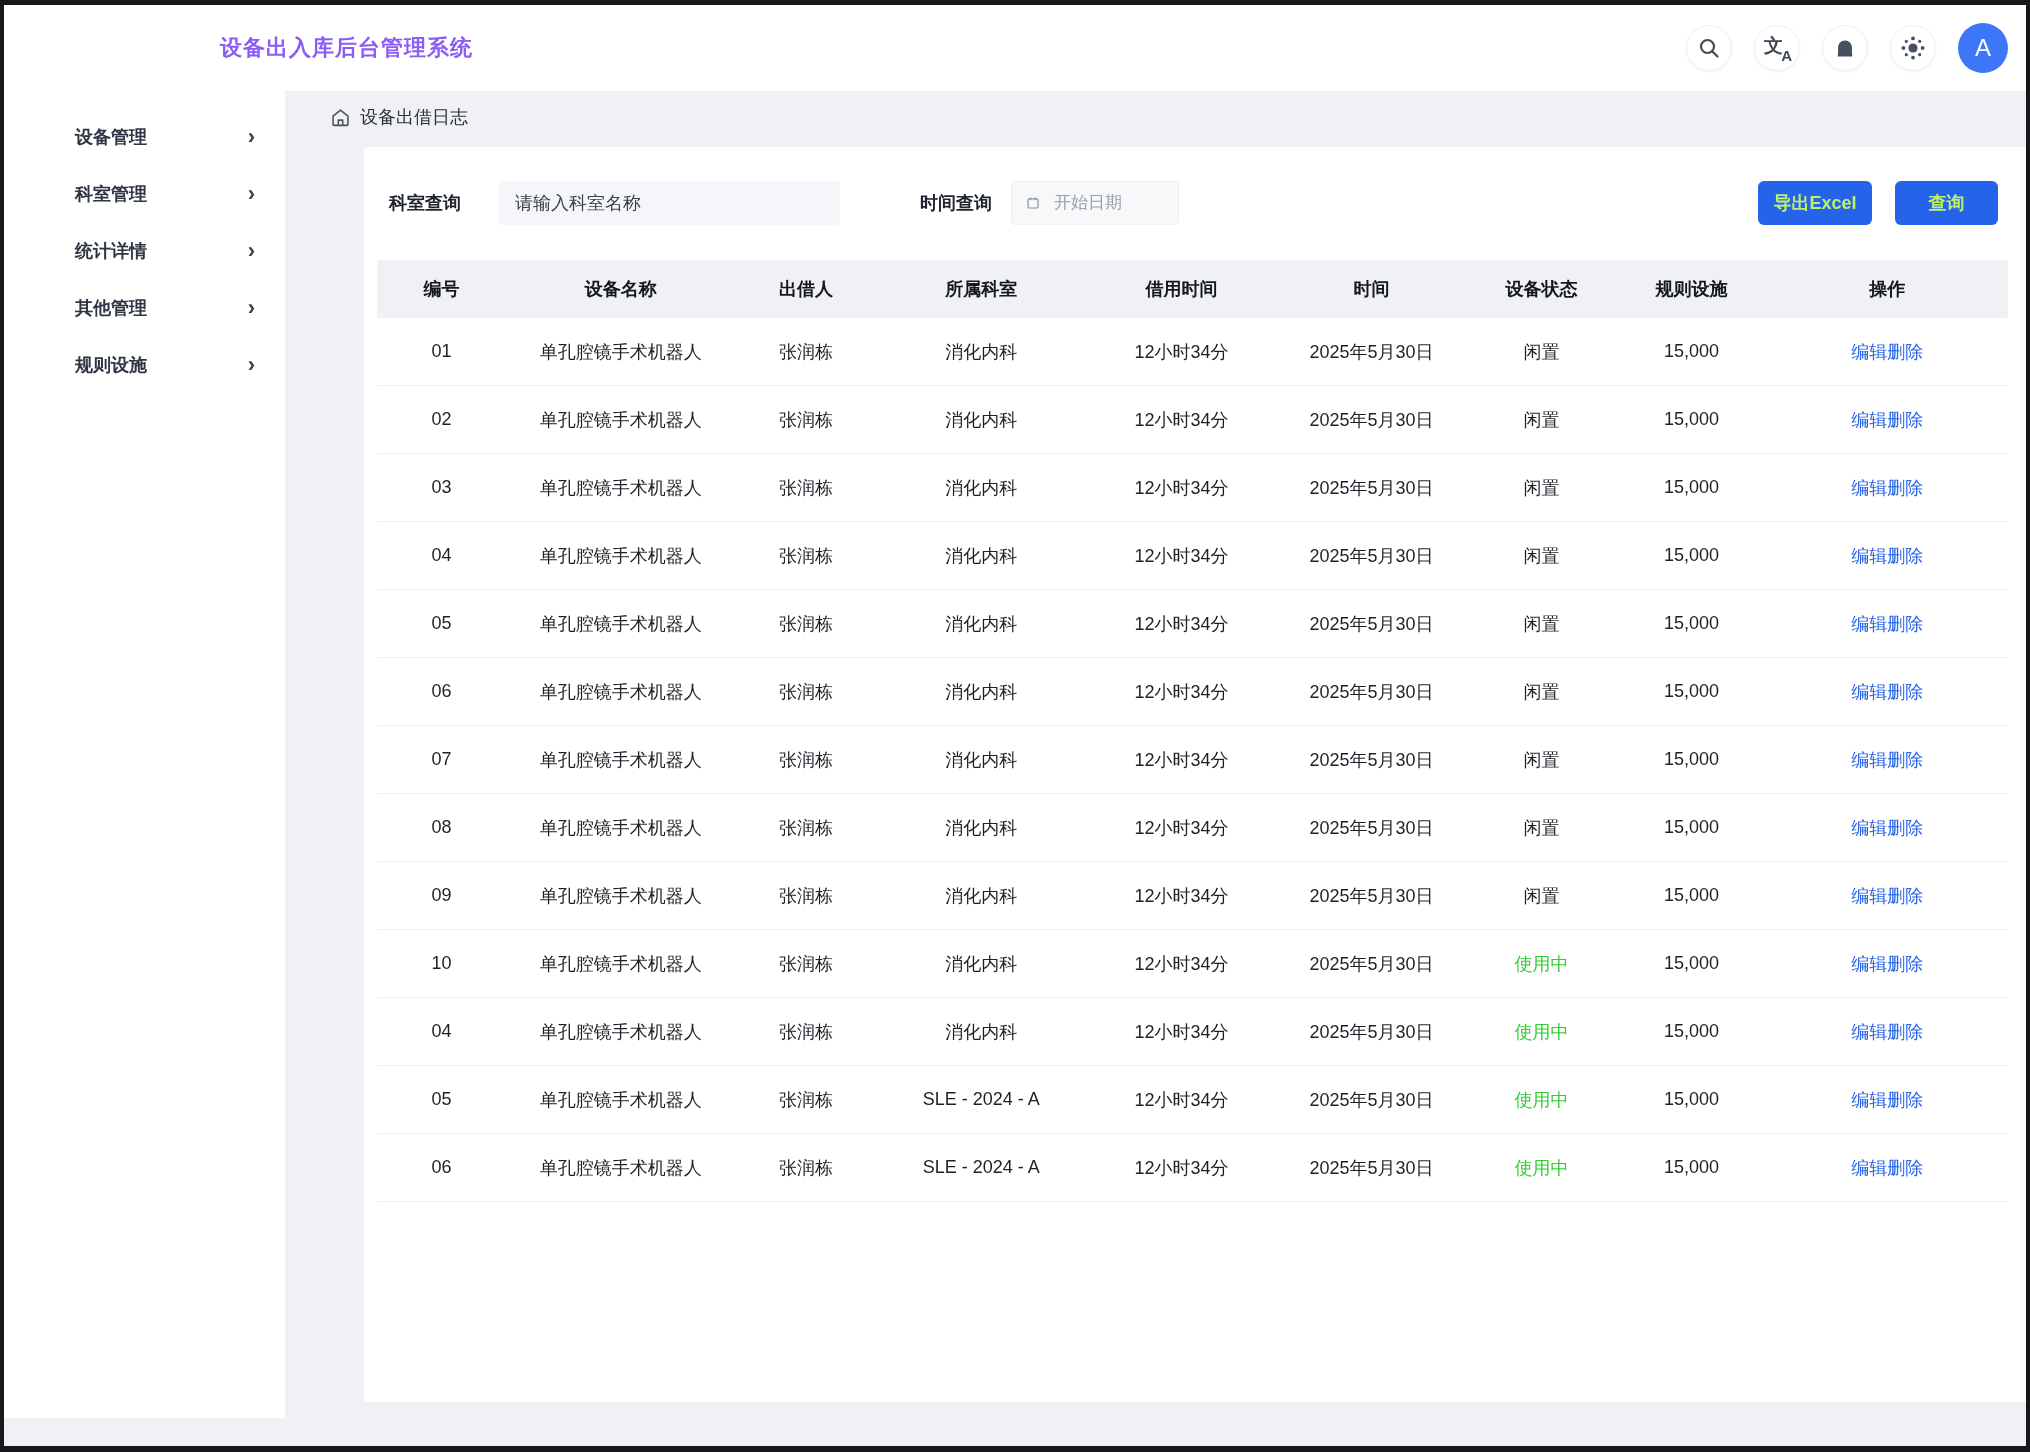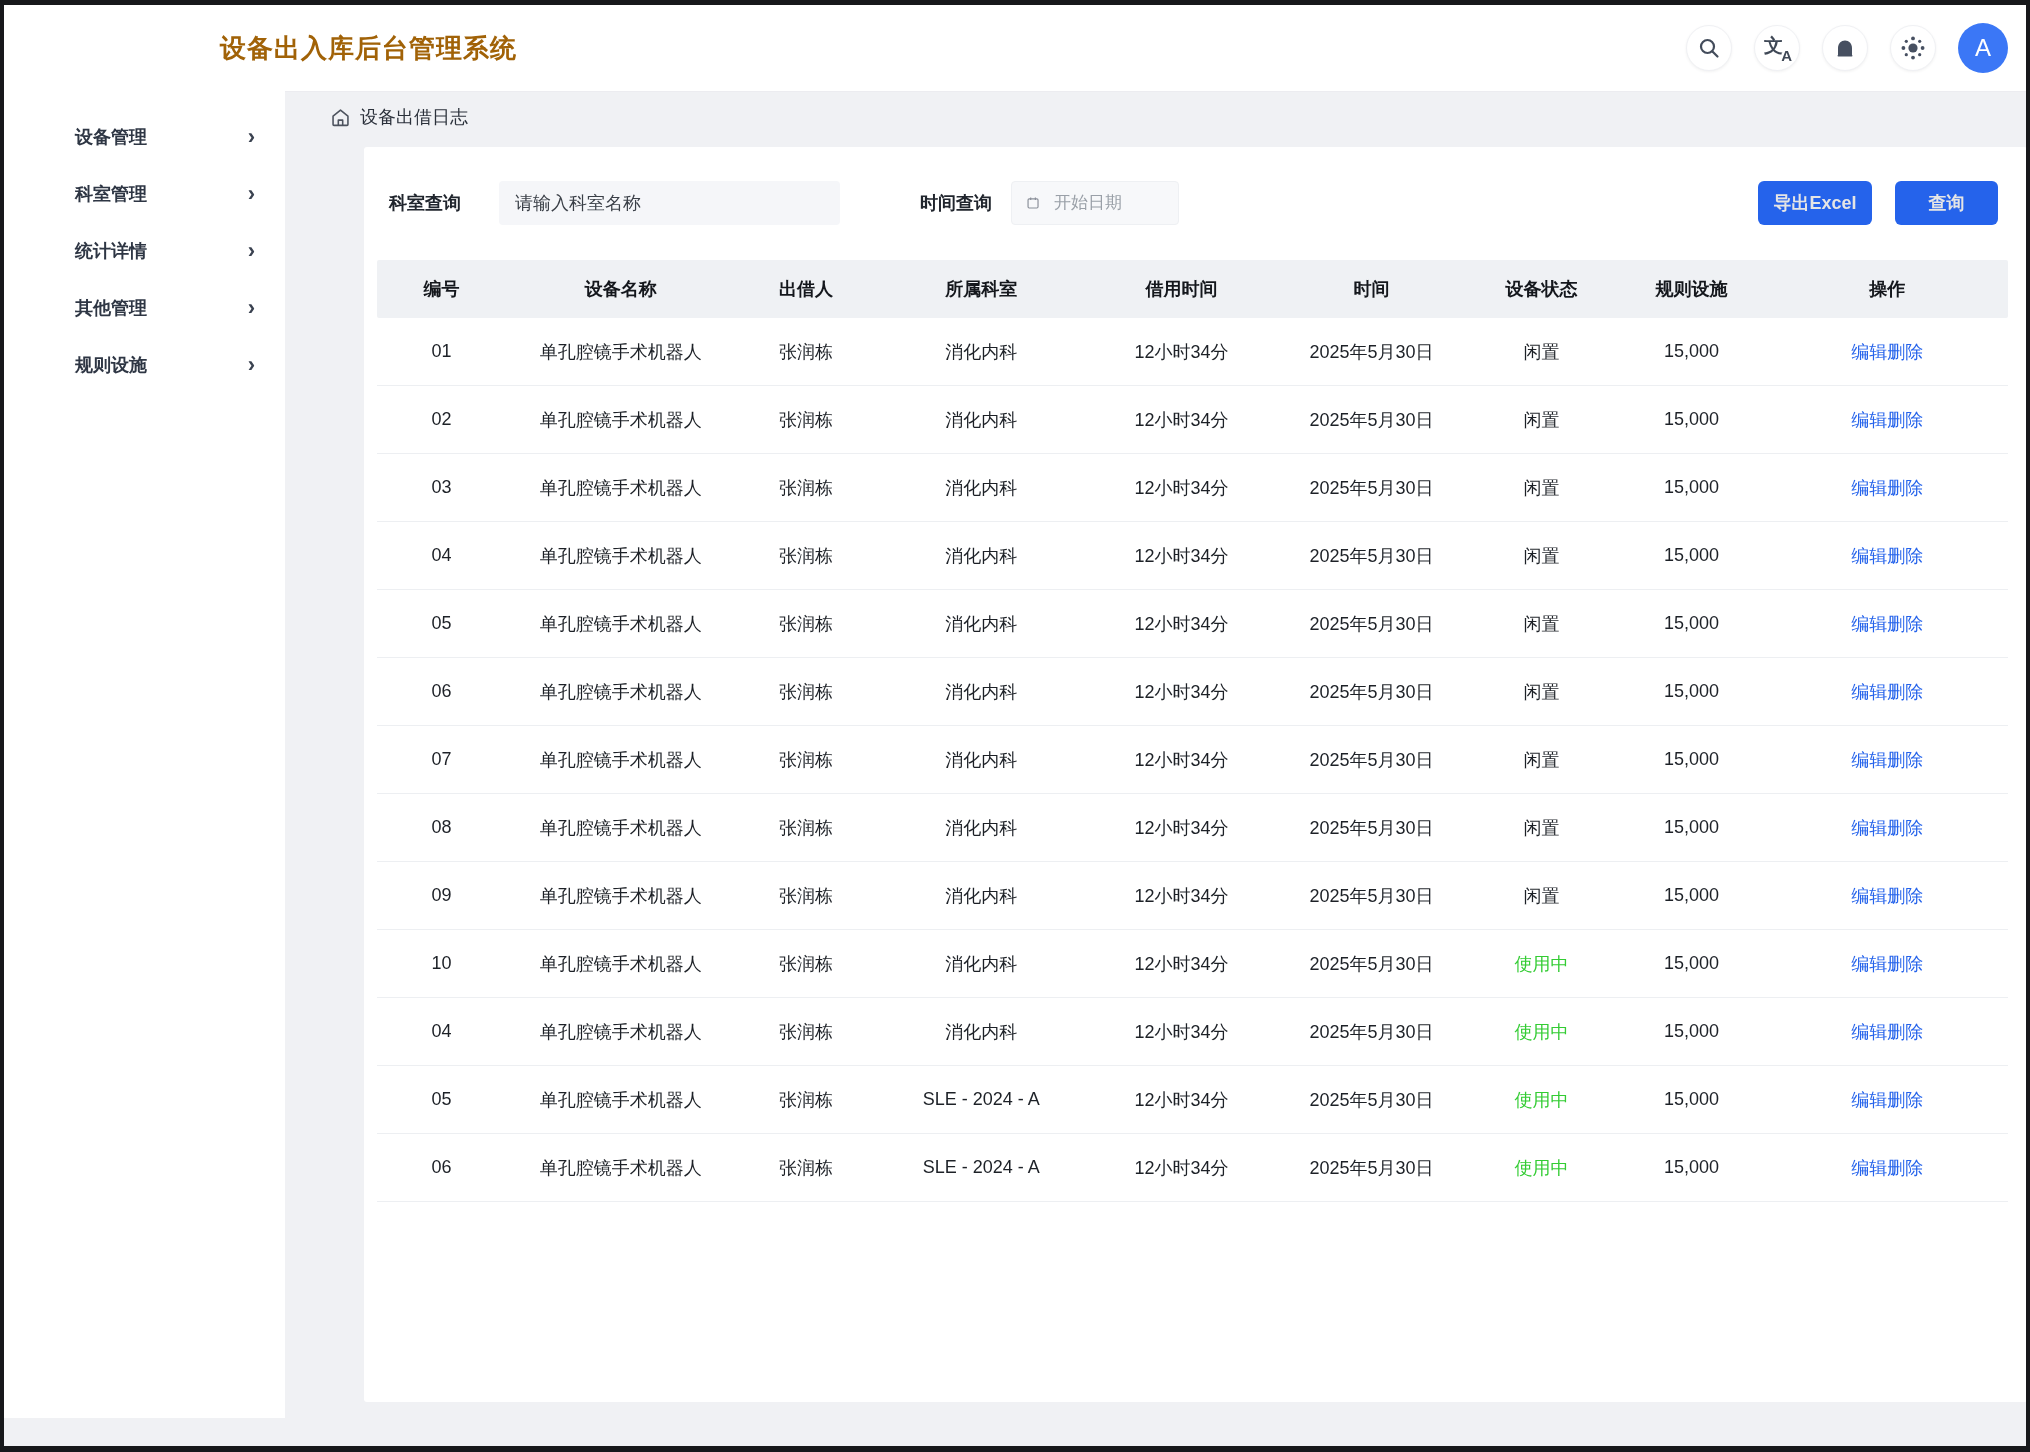--- a/index.html
+++ b/index.html
@@ -14,21 +14,21 @@
     position:absolute; left:4px; top:5px; width:2022px; height:1441px;
     background:#f0f1f4; overflow:hidden;
   }
   
   .app-header {
     position:absolute; left:0; top:0; width:100%; height:86px;
     background:#ffffff; border-bottom:1px solid #ececf0;
     display:flex; align-items:center;
   }
   .app-title {
-    margin:0 0 0 216px; font-size:26px; font-weight:700; color:#a16207; letter-spacing:1px;
+    margin:0 0 0 216px; font-size:22px; font-weight:700; color:#8b5cf6; letter-spacing:1px;
   }
   .header-icons {
     position:absolute; right:18px; top:0; height:100%;
     display:flex; align-items:center; gap:22px;
   }
   .icon-btn {
     width:46px; height:46px; border-radius:50%;
     background:#ffffff; border:1px solid #f0f1f4;
     box-shadow:0 1px 3px rgba(0,0,0,0.06);
     display:flex; align-items:center; justify-content:center;
@@ -89,21 +89,21 @@
     background:#f7f8fa; border:1px solid #eef0f3; border-radius:4px;
     display:flex; align-items:center; gap:12px; padding:0 14px; box-sizing:border-box;
   }
   .date-box input {
     border:none; background:transparent; width:100%; font-size:17px;
     color:#6a707a; font-family:inherit; outline:none;
   }
   .date-box input::placeholder { color:#9aa0a8; opacity:1; }
   .btn {
     position:absolute; top:0; height:44px; border:none; border-radius:6px;
-    background:#2563eb; color:#e5e5e5; font-size:18px; font-weight:700;
+    background:#2563eb; color:#bef264; font-size:18px; font-weight:700;
     cursor:pointer; font-family:inherit;
   }
   .btn.export { left:1394px; width:114px; }
   .btn.query  { left:1531px; width:103px;font-family:Liberation Serif, serif; }
   
   .table { position:absolute; left:13px; top:113px; width:1631px; }
   .trow, .thead {
     display:grid;
     grid-template-columns:7.9% 14.1% 8.6% 12.9% 11.65% 11.65% 9.2% 9.2% 14.8%;
   }

